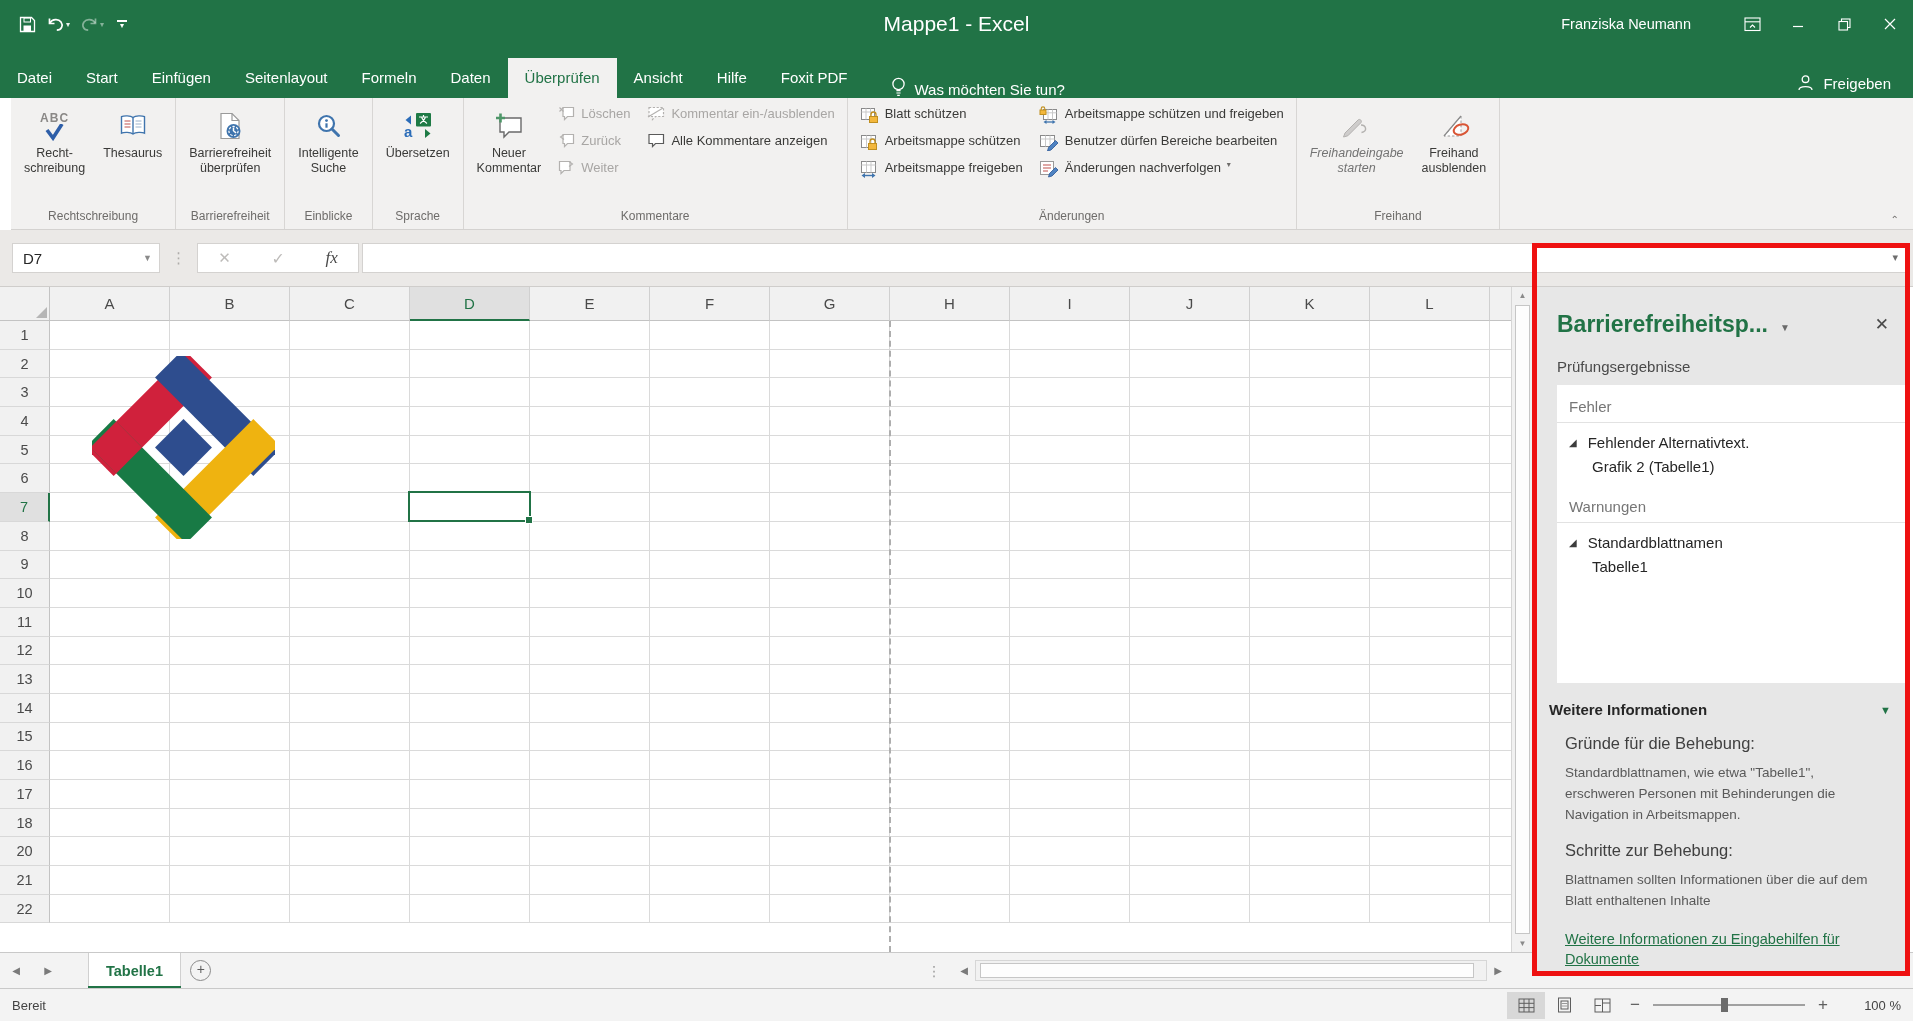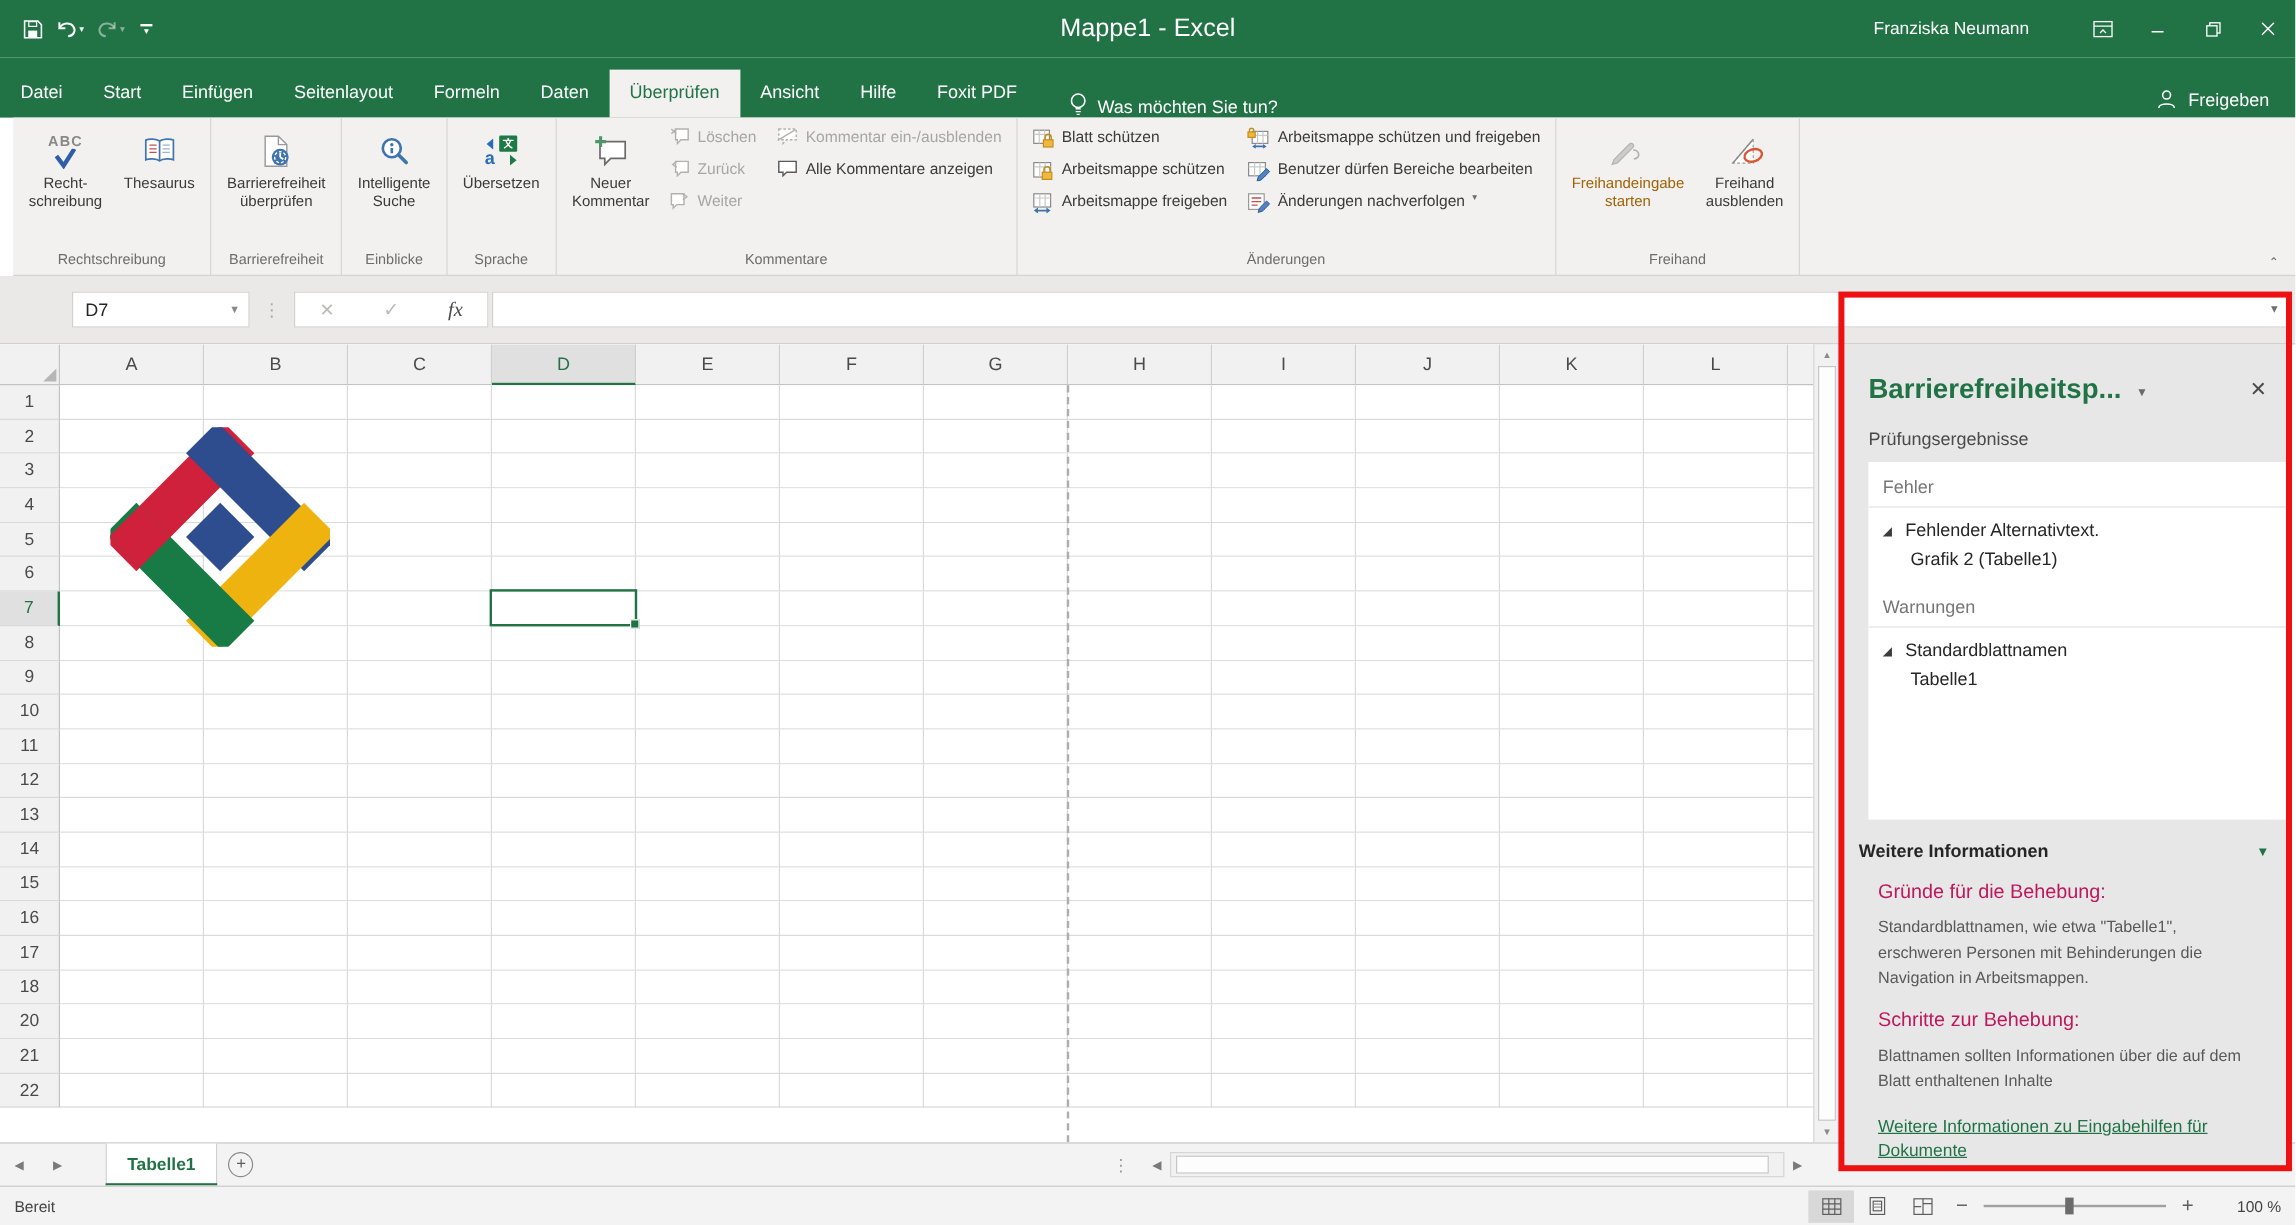--- a/index.html
+++ b/index.html
@@ -29,31 +29,31 @@
   .share{position:absolute;right:22px;bottom:6px;display:flex;align-items:center;gap:8px;font-size:15px;}
 
   
   .ribbon{position:absolute;left:11px;top:98px;right:0;height:132px;background:#f2f1f0;border-bottom:1px solid #d4d2d0;box-sizing:border-box;display:flex;}
   .grp{border-right:1px solid #d8d6d4;display:flex;flex-direction:column;box-sizing:border-box;}
   .grp-body{flex:1;display:flex;align-items:flex-start;padding:5px 4px 0;}
   .grp-cap{height:22px;font-size:12px;color:#6e6c6a;text-align:center;line-height:18px;}
   .bb{display:flex;flex-direction:column;align-items:center;padding:3px 9px 0;}
   .bb .ic{height:40px;display:flex;align-items:center;justify-content:center;}
   .bb .l{font-size:12.5px;line-height:15px;color:#3a3a38;text-align:center;white-space:nowrap;}
-  .bb.disabled .l{color:#a16207;}
+  .bb.disabled .l{color:#737373;font-style:italic;}
   .sbcol{display:flex;flex-direction:column;padding-top:3px;}
   .sb{display:flex;align-items:flex-start;gap:6px;height:27px;font-size:13px;color:#3a3a38;padding:0 8px;white-space:nowrap;}
   .sb.disabled{color:#a8a6a4;}
   .sb .dd{font-size:8px;color:#6e6c6a;}
   .ic-abc{display:flex;flex-direction:column;align-items:center;line-height:1;}
   .ic-abc .t{font-size:12px;font-weight:bold;color:#8a8886;letter-spacing:1px;}
   .rib-collapse{position:absolute;right:14px;bottom:4px;color:#6e6c6a;font-size:10px;}
 
   
-  .frow{position:absolute;left:0;top:230px;right:0;height:57px;background:#ebe9e7;border-bottom:1px solid #cfcdcb;box-sizing:border-box;display:flex;align-items:center;padding-left:48px;}
+  .frow{position:absolute;left:0;top:230px;right:0;height:57px;background:#ebe9e7;border-bottom:1px solid #cfcdcb;box-sizing:border-box;display:flex;align-items:center;}
   .namebox{margin-left:12px;width:148px;height:30px;background:#fff;border:1px solid #d4d2d0;display:flex;align-items:center;font-size:15px;color:#262626;padding-left:10px;box-sizing:border-box;position:relative;}
   .namebox .dd{position:absolute;right:7px;top:9px;color:#8a8a8a;font-size:9px;}
   .fdots{color:#aeacaa;margin:0 11px;font-size:15px;}
   .fxbox{width:162px;height:30px;background:#fff;border:1px solid #d4d2d0;box-sizing:border-box;display:flex;align-items:center;justify-content:space-around;}
   .fxbox .x{color:#bdbbb9;font-size:15px;}
   .fxbox .ck{color:#bdbbb9;font-size:16px;}
   .fxbox .fx{font-family:"Liberation Serif",serif;font-style:italic;font-size:17px;color:#4a4a4a;}
   .finput{flex:1;height:30px;background:#fff;border:1px solid #d4d2d0;box-sizing:border-box;margin-left:3px;margin-right:6px;position:relative;}
   .finput .chev{position:absolute;right:8px;top:7px;color:#6e6e6e;font-size:11px;}
 
@@ -112,21 +112,21 @@
   .pane-dd{color:#6a6a6a;font-size:10px;margin-left:12px;margin-top:6px;}
   .pane-close{margin-left:auto;color:#4a4a4a;font-size:17px;}
   .results-label{padding:20px 20px 10px;font-size:15px;color:#4a4a4a;}
   .results-box{background:#fff;margin-left:20px;height:298px;overflow:hidden;}
   .sec-head{padding:13px 12px 7px;color:#767676;font-size:15px;border-bottom:1px solid #e2e2e2;}
   .res-item{display:flex;gap:11px;padding:11px 12px 1px;font-size:15px;color:#262626;}
   .res-item .tri{color:#3c3c3c;font-size:10px;padding-top:3px;}
   .res-sub{padding:6px 12px 10px 35px;font-size:15px;color:#262626;}
   .more-head{display:flex;align-items:center;padding:18px 16px 0 12px;font-weight:bold;font-size:15px;color:#262626;}
   .more-chev{margin-left:auto;color:#217346;font-size:11px;}
-  .why-h{padding:16px 16px 0 28px;font-size:16.5px;color:#be185d;}
+  .why-h{padding:16px 16px 0 28px;font-size:16.5px;color:#404040;}
   .why-t{padding:9px 22px 0 28px;font-size:13.5px;line-height:21px;color:#595959;}
   .pane-link{display:block;margin:18px 24px 0 28px;font-size:14.5px;line-height:20px;color:#217346;text-decoration:underline;}
   .redbox{position:absolute;left:1532px;top:243px;width:378px;height:733px;box-sizing:border-box;border:5px solid #ee1111;z-index:9;pointer-events:none;}
 </style>
 </head>
 <body>
 
 <div class="app">
 
   <div class="titlebar">

